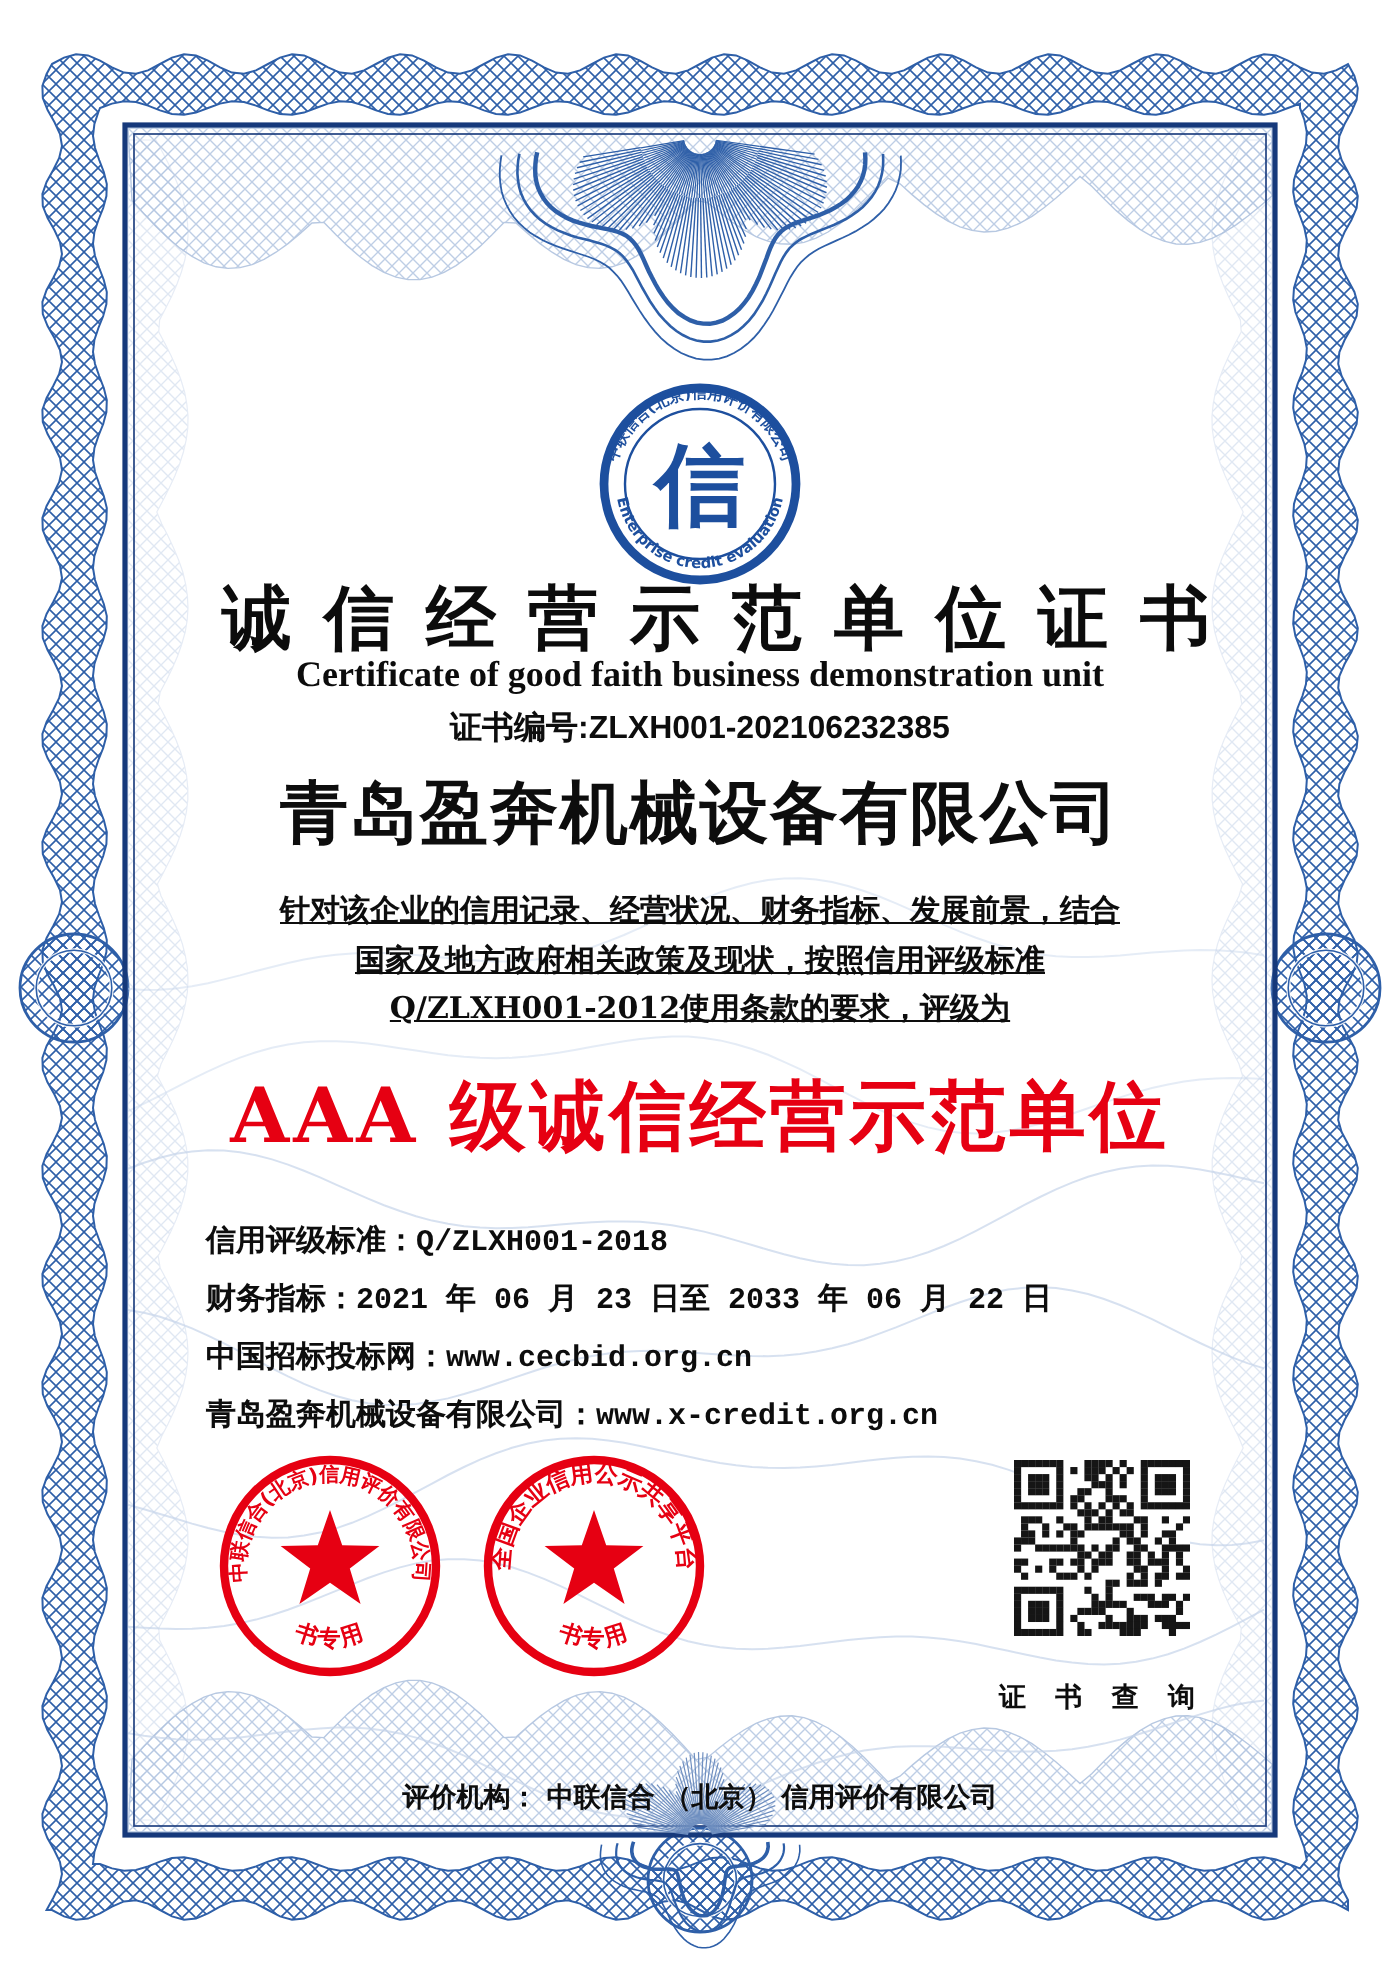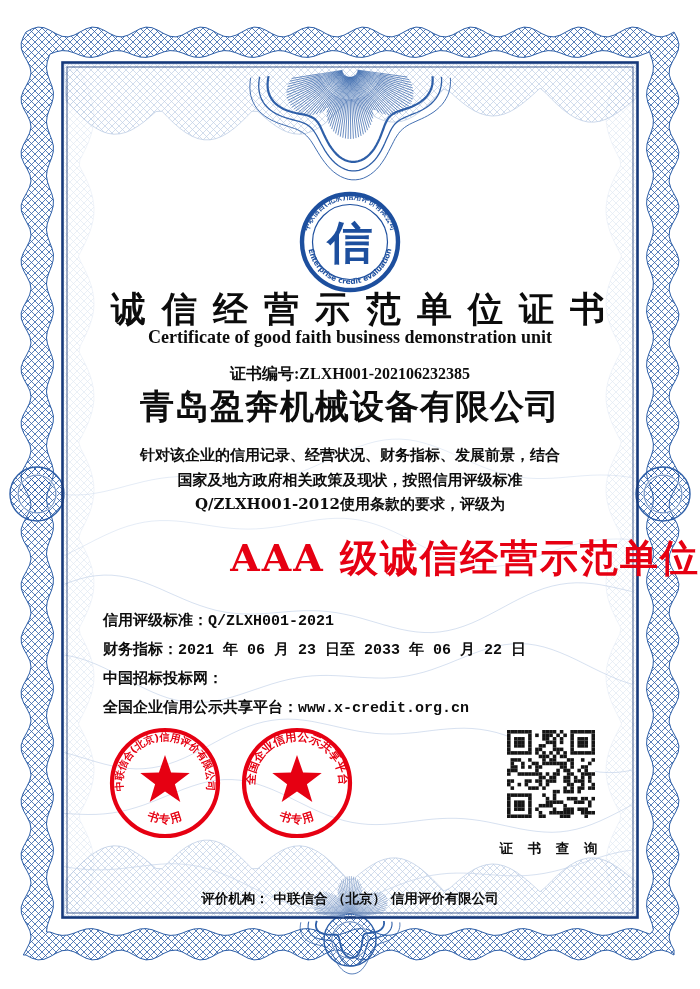--- a/index.html
+++ b/index.html
@@ -7,26 +7,26 @@
         font-family:"DejaVu Sans","Liberation Sans",sans-serif;color:#0d0d0d;}
   svg{display:block;}
   #deco{position:absolute;left:0;top:0;}
   .abs{position:absolute;}
   .centered{left:0;width:700px;text-align:center;}
   .logo-wrap{left:298px;top:190px;width:104px;height:104px;}
   .title{top:286px;font-size:35px;font-weight:bold;letter-spacing:16px;padding-left:16px;
          font-family:"DejaVu Serif","Liberation Serif",serif;color:#0c0c0c;}
   .subtitle{top:327px;font-size:18px;font-weight:bold;
             font-family:"Liberation Serif","DejaVu Serif",serif;color:#0c0c0c;}
-  .certno{top:364px;font-size:16px;font-weight:bold;
-          font-family:Liberation Serif, serif;}
+  .certno{top:354px;font-size:16px;font-weight:bold;
+          font-family:Liberation Sans, sans-serif;}
   .company{top:384px;font-size:34px;font-weight:bold;letter-spacing:1px;
            font-family:Liberation Sans, sans-serif;}
   .bodytext{top:443px;font-size:15px;font-weight:bold;line-height:24.5px;
-            font-family:"DejaVu Serif","Liberation Serif",serif;}
+            font-family:"DejaVu Serif","Liberation Serif",serif;text-decoration:underline;}
   .rating{top:533px;font-size:38px;font-weight:bold;letter-spacing:2px;
           font-family:"DejaVu Serif","Liberation Serif",serif;}
   .info-block{left:103px;top:611px;font-size:15px;font-weight:bold;
               font-family:Liberation Mono, monospace;}
   .info-row{display:flex;align-items:baseline;margin-bottom:8px;height:21px;white-space:nowrap;}
   .seal{width:130px;height:130px;top:718px;}
   .seal-left{left:100px;}
   .seal-right{left:232px;}
   .qr-wrap{left:507px;top:730px;width:88px;height:88px;background:#fff;}
   .qr-caption{left:487px;top:840px;width:128px;text-align:center;font-size:13.5px;
@@ -304,36 +304,37 @@
   <div class="abs centered certno"><span>证书编号:</span><span>ZLXH001-202106232385</span></div>
 
   <div class="abs centered company">青岛盈奔机械设备有限公司</div>
 
   <div class="abs centered bodytext">
     <div>针对该企业的信用记录、经营状况、财务指标、发展前景，结合</div>
     <div>国家及地方政府相关政策及现状，按照信用评级标准</div>
     <div>Q/ZLXH001-2012使用条款的要求，评级为</div>
   </div>
 
-  <div class="abs centered rating" id="rating-line" style="color: rgb(230, 0, 18); text-align: right;">AAA 级诚信经营示范单位</div>
+  <div class="abs centered rating" id="rating-line" style="color: rgb(230, 0, 18);">AAA 级诚信经营示范单位</div>
 
   <div class="abs info-block">
     <div class="info-row">
         <span>信用评级标准：</span>
-        <span>Q/ZLXH001-2021</span>
+        <span>Q/ZLXH001-2018</span>
       </div>
     <div class="info-row">
         <span>财务指标：</span>
         <span>2021 年 06 月 23 日至 2033 年 06 月 22 日</span>
       </div>
     <div class="info-row">
         <span>中国招标投标网：</span>
+        <span>www.cecbid.org.cn</span>
       </div>
     <div class="info-row">
-        <span>全国企业信用公示共享平台：</span>
+        <span>青岛盈奔机械设备有限公司：</span>
         <span>www.x-credit.org.cn</span>
       </div>
   </div>
 
   <div class="abs seal seal-left">
     <svg id="seal-0" width="130" height="130" viewBox="0 0 130 130">
         <defs>
           <path id="sealTop0" d="M32.44311116744343,92.31847341167791 A42.5,42.5 0 1 1 97.55688883255657,92.31847341167791" fill="none"></path>
           <path id="sealBot0" d="M42.05694254595815,97.76608177155967 A40,40 0 0 0 87.94305745404185,97.76608177155967" fill="none"></path>
         </defs>

